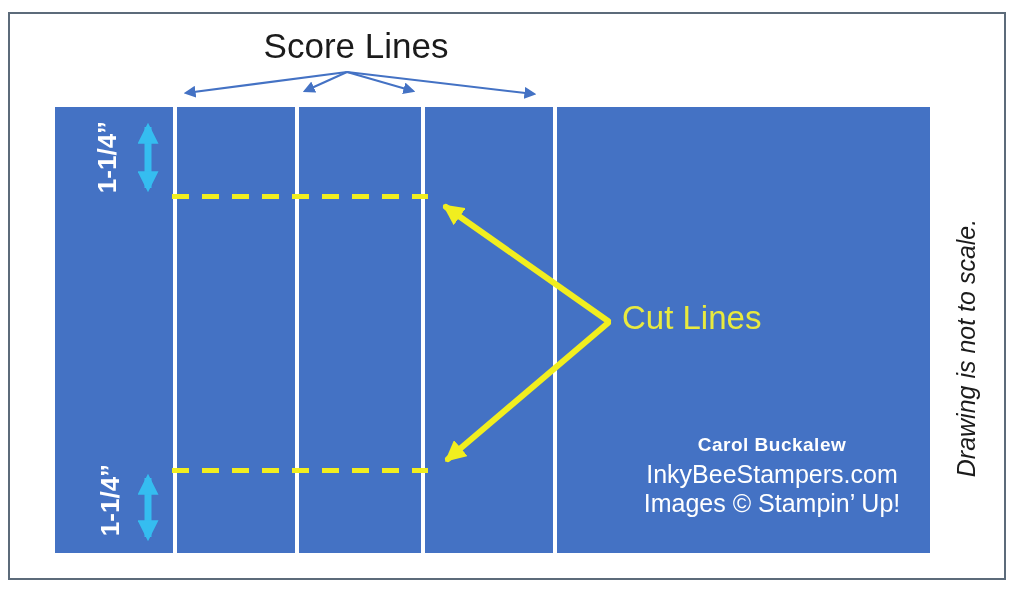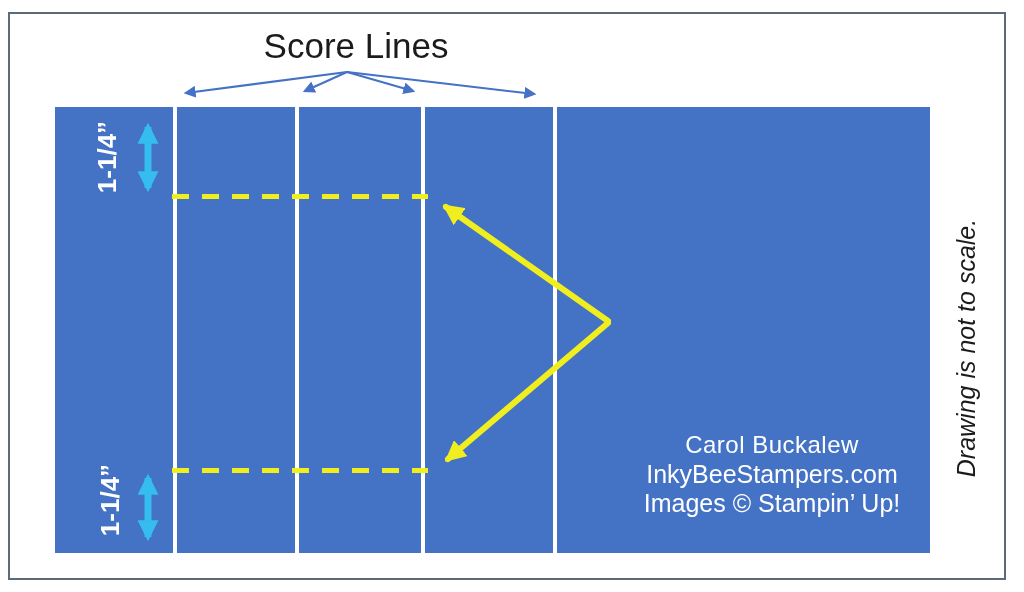--- a/index.html
+++ b/index.html
@@ -115,22 +115,22 @@
   }
   .credits {
     position: absolute;
     left: 622px;
     top: 430px;
     width: 300px;
     text-align: center;
     color: var(--text-white, #ffffff);
   }
   .credits .author {
-    font-size: 24px;
-    font-weight: 400;
+    font-size: 19px;
+    font-weight: 700;
     letter-spacing: 0.5px;
     line-height: 30px;
   }
   .credits .line {
     font-size: 25px;
     line-height: 29px;
   }
 </style>
 </head>
 <body>
@@ -179,20 +179,21 @@
     </g>
 
     <g class="stroke-cyan">
       <path d="M148 507 L148 478" marker-end="url(#headCyan)"></path>
       <path d="M148 507 L148 537" marker-end="url(#headCyan)"></path>
     </g>
   </svg>
 
   <div class="lbl-score">Score Lines</div>
 
+  <div class="lbl-cut">Cut Lines</div>
 
   <div class="measure top">1-1/4”</div>
 
   <div class="measure bottom">1-1/4”</div>
 
   <div class="nts">Drawing is not to scale.</div>
 
   <div class="credits">
     <div class="author">Carol Buckalew</div>
     <div class="line">InkyBeeStampers.com</div>

